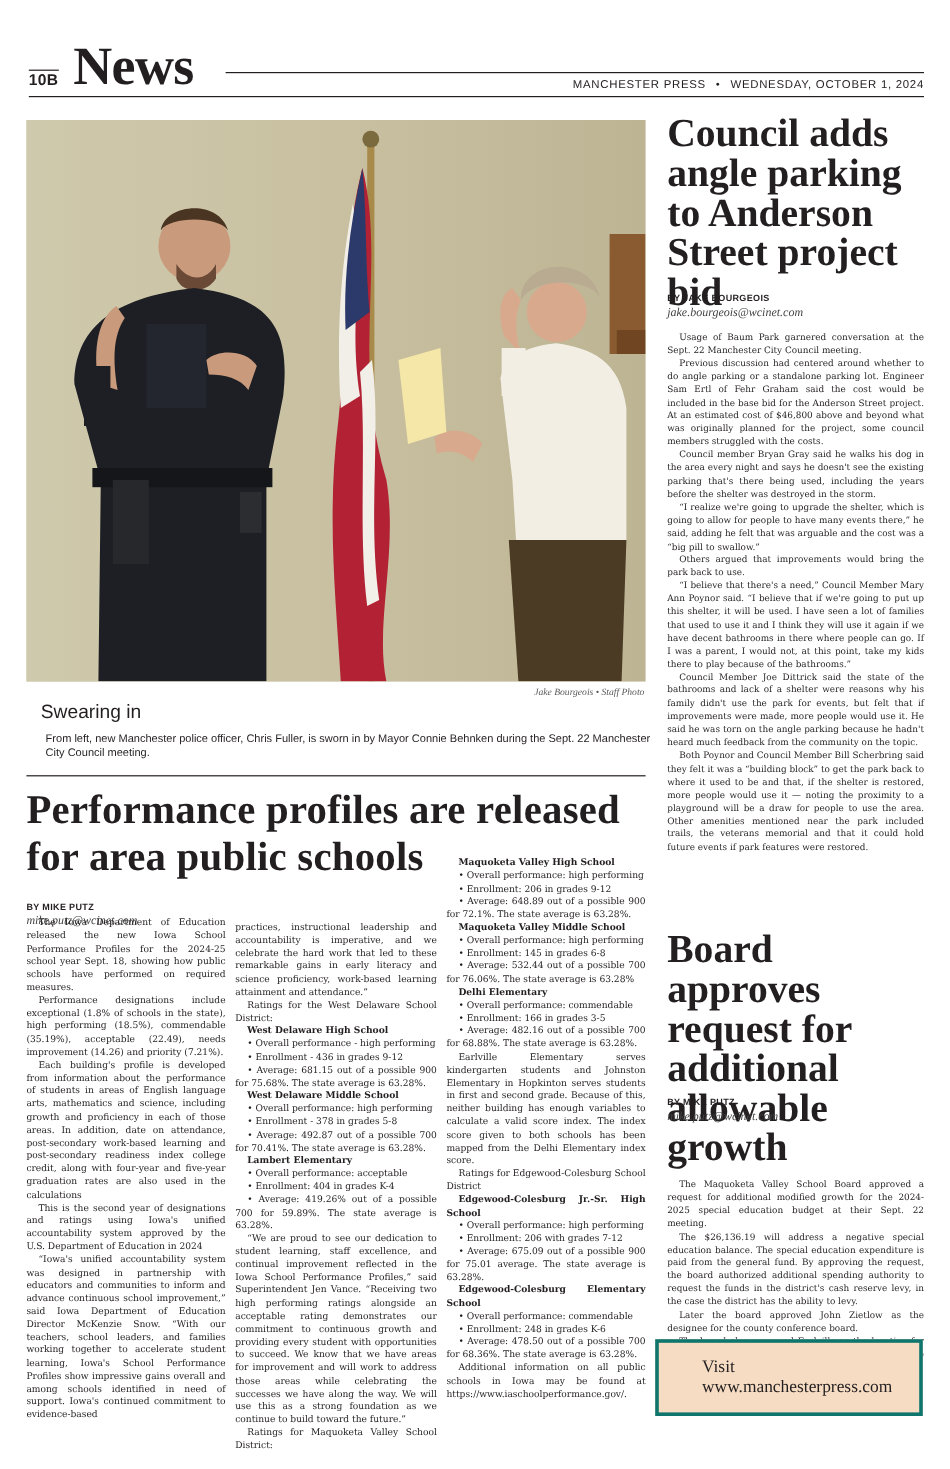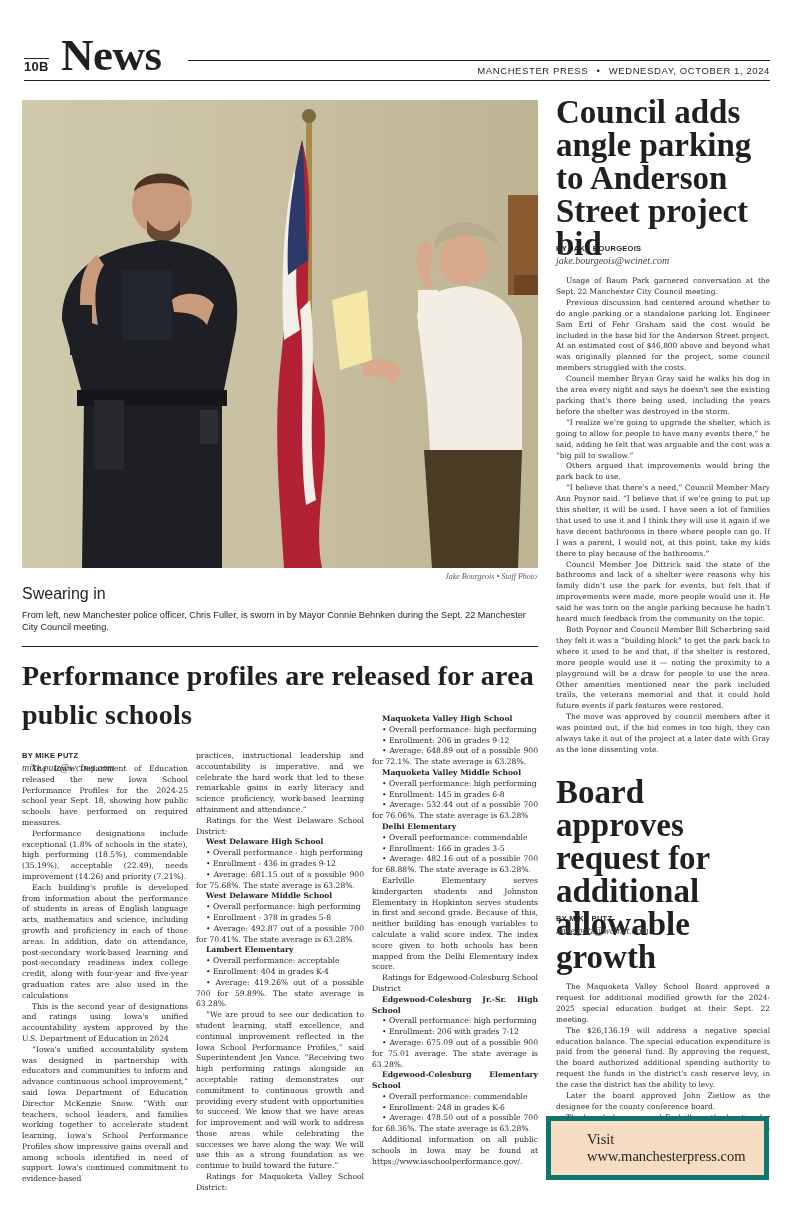--- a/index.html
+++ b/index.html
@@ -11,43 +11,43 @@
   .page-num { position: absolute; left: 0; top: 26px; font-family: "Liberation Sans", sans-serif; font-weight: bold; font-size: 13px; letter-spacing: 0.3px; border-top: 1.5px solid #231f20; padding-top: 1px; line-height: 14px; }
   .section-title { position: absolute; left: 37px; top: -2px; font-family: "Liberation Serif", serif; font-weight: bold; font-size: 45px; line-height: 50px; letter-spacing: -0.5px; }
   .masthead-rule-top { position: absolute; left: 164px; right: 0; top: 28px; border-top: 1px solid #231f20; }
   .masthead-info { position: absolute; right: 0; top: 33px; font-family: "Liberation Sans", sans-serif; font-size: 9.5px; letter-spacing: 0.6px; }
   .masthead-rule-bottom { position: absolute; left: 0; right: 0; top: 48px; border-top: 1px solid #231f20; }
 
   
   .photo { position: absolute; left: 22px; top: 100px; width: 516px; height: 468px; overflow: hidden; background: #c9c2a4; }
   .photo svg { display: block; }
   .photo-credit { position: absolute; right: 255px; top: 572px; font-family: "Liberation Serif", serif; font-style: italic; font-size: 8px; color: #5a5a5a; text-align: right; }
-  .cutline-title { position: absolute; left: 22px; top: 585px; font-family: "Liberation Sans", sans-serif; font-size: 16px; color: #231f20; }
-  .cutline-text { position: absolute; left: 22px; top: 610px; width: 515px; font-family: "Liberation Sans", sans-serif; font-size: 9.2px; line-height: 11.5px; color: #231f20; }
+  .cutline-title { position: absolute; left: 34px; top: 585px; font-family: "Liberation Sans", sans-serif; font-size: 16px; color: #231f20; }
+  .cutline-text { position: absolute; left: 38px; top: 610px; width: 515px; font-family: "Liberation Sans", sans-serif; font-size: 9.2px; line-height: 11.5px; color: #231f20; }
   .story-rule { position: absolute; left: 22px; top: 646px; width: 516px; border-top: 1px solid #231f20; }
 
   
-  .headline-main { position: absolute; left: 22px; top: 656px; width: 520px; font-family: "Liberation Serif", serif; font-size: 28px; line-height: 39px; color: #231f20; letter-spacing: 0.2px; }
+  .headline-main { position: absolute; left: 22px; top: 656px; width: 520px; font-family: "Liberation Serif", serif; font-size: 34px; line-height: 39px; color: #231f20; letter-spacing: 0.2px; }
   .headline-side { position: absolute; left: 556px; width: 220px; font-family: "Liberation Serif", serif; font-size: 33px; line-height: 33px; color: #231f20; }
 
   .byline { position: absolute; font-family: "Liberation Sans", sans-serif; font-weight: bold; font-size: 7.5px; letter-spacing: 0.3px; }
   .email { position: absolute; font-family: "Liberation Serif", serif; font-style: italic; font-size: 10px; color: #444; }
 
   
   .col { position: absolute; font-family: "DejaVu Serif", serif; font-size: 7.6px; line-height: 10.8px; color: #231f20; text-align: justify; }
   .col p { text-indent: 10px; }
   .col p.noind { text-indent: 0; }
   .col .sub { font-weight: bold; text-indent: 10px; }
   .col .bul { text-indent: 10px; }
   .col .bul::before { content: "\2022\00a0"; }
 
   .col-right { font-size: 7.4px; line-height: 10.9px; }
 
   
-  .promo { position: absolute; left: 546px; top: 1116px; width: 223px; height: 64px; background: #f5dcc3; border: 5px solid #0f766e; display: flex; align-items: center; justify-content: center; padding-left: 36px; }
+  .promo { position: absolute; left: 546px; top: 1116px; width: 223px; height: 64px; background: #f5dcc3; border: 3px solid #0f766e; display: flex; align-items: center; justify-content: center; padding-left: 36px; }
   .promo span { font-family: "Liberation Serif", serif; font-size: 14.5px; color: #231f20; }
 </style>
 </head>
 <body>
 
 <header class="masthead">
   <div class="page-num">10B</div>
   <div class="section-title">News</div>
   <div class="masthead-rule-top"></div>
   <div class="masthead-info">
@@ -113,21 +113,21 @@
 <div class="email" style="left:22px; top:762px;">mike.putz@wcinet.com</div>
 
 <div class="col" style="left:22px; top:764px; width:166px;">
   <p>The Iowa Department of Education released the new Iowa School Performance Profiles for the 2024-25 school year Sept. 18, showing how public schools have performed on required measures.</p>
   <p>Performance designations include exceptional (1.8% of schools in the state), high performing (18.5%), commendable (35.19%), acceptable (22.49), needs improvement (14.26) and priority (7.21%).</p>
   <p>Each building's profile is developed from information about the performance of students in areas of English language arts, mathematics and science, including growth and proficiency in each of those areas. In addition, date on attendance, post-secondary work-based learning and post-secondary readiness index college credit, along with four-year and five-year graduation rates are also used in the calculations</p>
   <p>This is the second year of designations and ratings using Iowa's unified accountability system approved by the U.S. Department of Education in 2024</p>
   <p>“Iowa's unified accountability system was designed in partnership with educators and communities to inform and advance continuous school improvement,” said Iowa Department of Education Director McKenzie Snow. “With our teachers, school leaders, and families working together to accelerate student learning, Iowa's School Performance Profiles show impressive gains overall and among schools identified in need of support. Iowa's continued commitment to evidence-based</p>
 </div>
 
-<div class="col" style="left:196px; top:751px; width:168px;">
+<div class="col" style="left:196px; top:768px; width:168px;">
   <p class="noind">practices, instructional leadership and accountability is imperative, and we celebrate the hard work that led to these remarkable gains in early literacy and science proficiency, work-based learning attainment and attendance.”</p>
   <p>Ratings for the West Delaware School District:</p>
   <div class="sub">West Delaware High School</div>
   <div class="bul">Overall performance - high performing</div>
   <div class="bul">Enrollment - 436 in grades 9-12</div>
   <div class="bul">Average: 681.15 out of a possible 900 for 75.68%. The state average is 63.28%.</div>
   <div class="sub">West Delaware Middle School</div>
   <div class="bul">Overall performance: high performing</div>
   <div class="bul">Enrollment - 378 in grades 5-8</div>
   <div class="bul">Average: 492.87 out of a possible 700 for 70.41%. The state average is 63.28%.</div>
@@ -171,21 +171,20 @@
 
 <div class="col col-right" style="left:556px; top:276px; width:214px;">
   <p>Usage of Baum Park garnered conversation at the Sept. 22 Manchester City Council meeting.</p>
   <p>Previous discussion had centered around whether to do angle parking or a standalone parking lot. Engineer Sam Ertl of Fehr Graham said the cost would be included in the base bid for the Anderson Street project. At an estimated cost of $46,800 above and beyond what was originally planned for the project, some council members struggled with the costs.</p>
   <p>Council member Bryan Gray said he walks his dog in the area every night and says he doesn't see the existing parking that's there being used, including the years before the shelter was destroyed in the storm.</p>
   <p>“I realize we're going to upgrade the shelter, which is going to allow for people to have many events there,” he said, adding he felt that was arguable and the cost was a “big pill to swallow.”</p>
   <p>Others argued that improvements would bring the park back to use.</p>
   <p>“I believe that there's a need,” Council Member Mary Ann Poynor said. “I believe that if we're going to put up this shelter, it will be used. I have seen a lot of families that used to use it and I think they will use it again if we have decent bathrooms in there where people can go. If I was a parent, I would not, at this point, take my kids there to play because of the bathrooms.”</p>
   <p>Council Member Joe Dittrick said the state of the bathrooms and lack of a shelter were reasons why his family didn't use the park for events, but felt that if improvements were made, more people would use it. He said he was torn on the angle parking because he hadn't heard much feedback from the community on the topic.</p>
   <p>Both Poynor and Council Member Bill Scherbring said they felt it was a “building block” to get the park back to where it used to be and that, if the shelter is restored, more people would use it — noting the proximity to a playground will be a draw for people to use the area. Other amenities mentioned near the park included trails, the veterans memorial and that it could hold future events if park features were restored.</p>
-  <p>The move was approved by council members after it was pointed out, if the bid comes in too high, they can always take it out of the project at a later date with Gray as the lone dissenting vote.</p>
 </div>
 
 <h2 class="headline-side" style="top:776px;">Board approves request for additional allowable growth</h2>
 <div class="byline" style="left:556px; top:914px;">BY MIKE PUTZ</div>
 <div class="email" style="left:556px; top:925px;">mike.putz@wcinet.com</div>
 
 <div class="col col-right" style="left:556px; top:946px; width:214px;margin-top:36px;">
   <p>The Maquoketa Valley School Board approved a request for additional modified growth for the 2024-2025 special education budget at their Sept. 22 meeting.</p>
   <p>The $26,136.19 will address a negative special education balance. The special education expenditure is paid from the general fund. By approving the request, the board authorized additional spending authority to request the funds in the district's cash reserve levy, in the case the district has the ability to levy.</p>
   <p>Later the board approved John Zietlow as the designee for the county conference board.</p>

